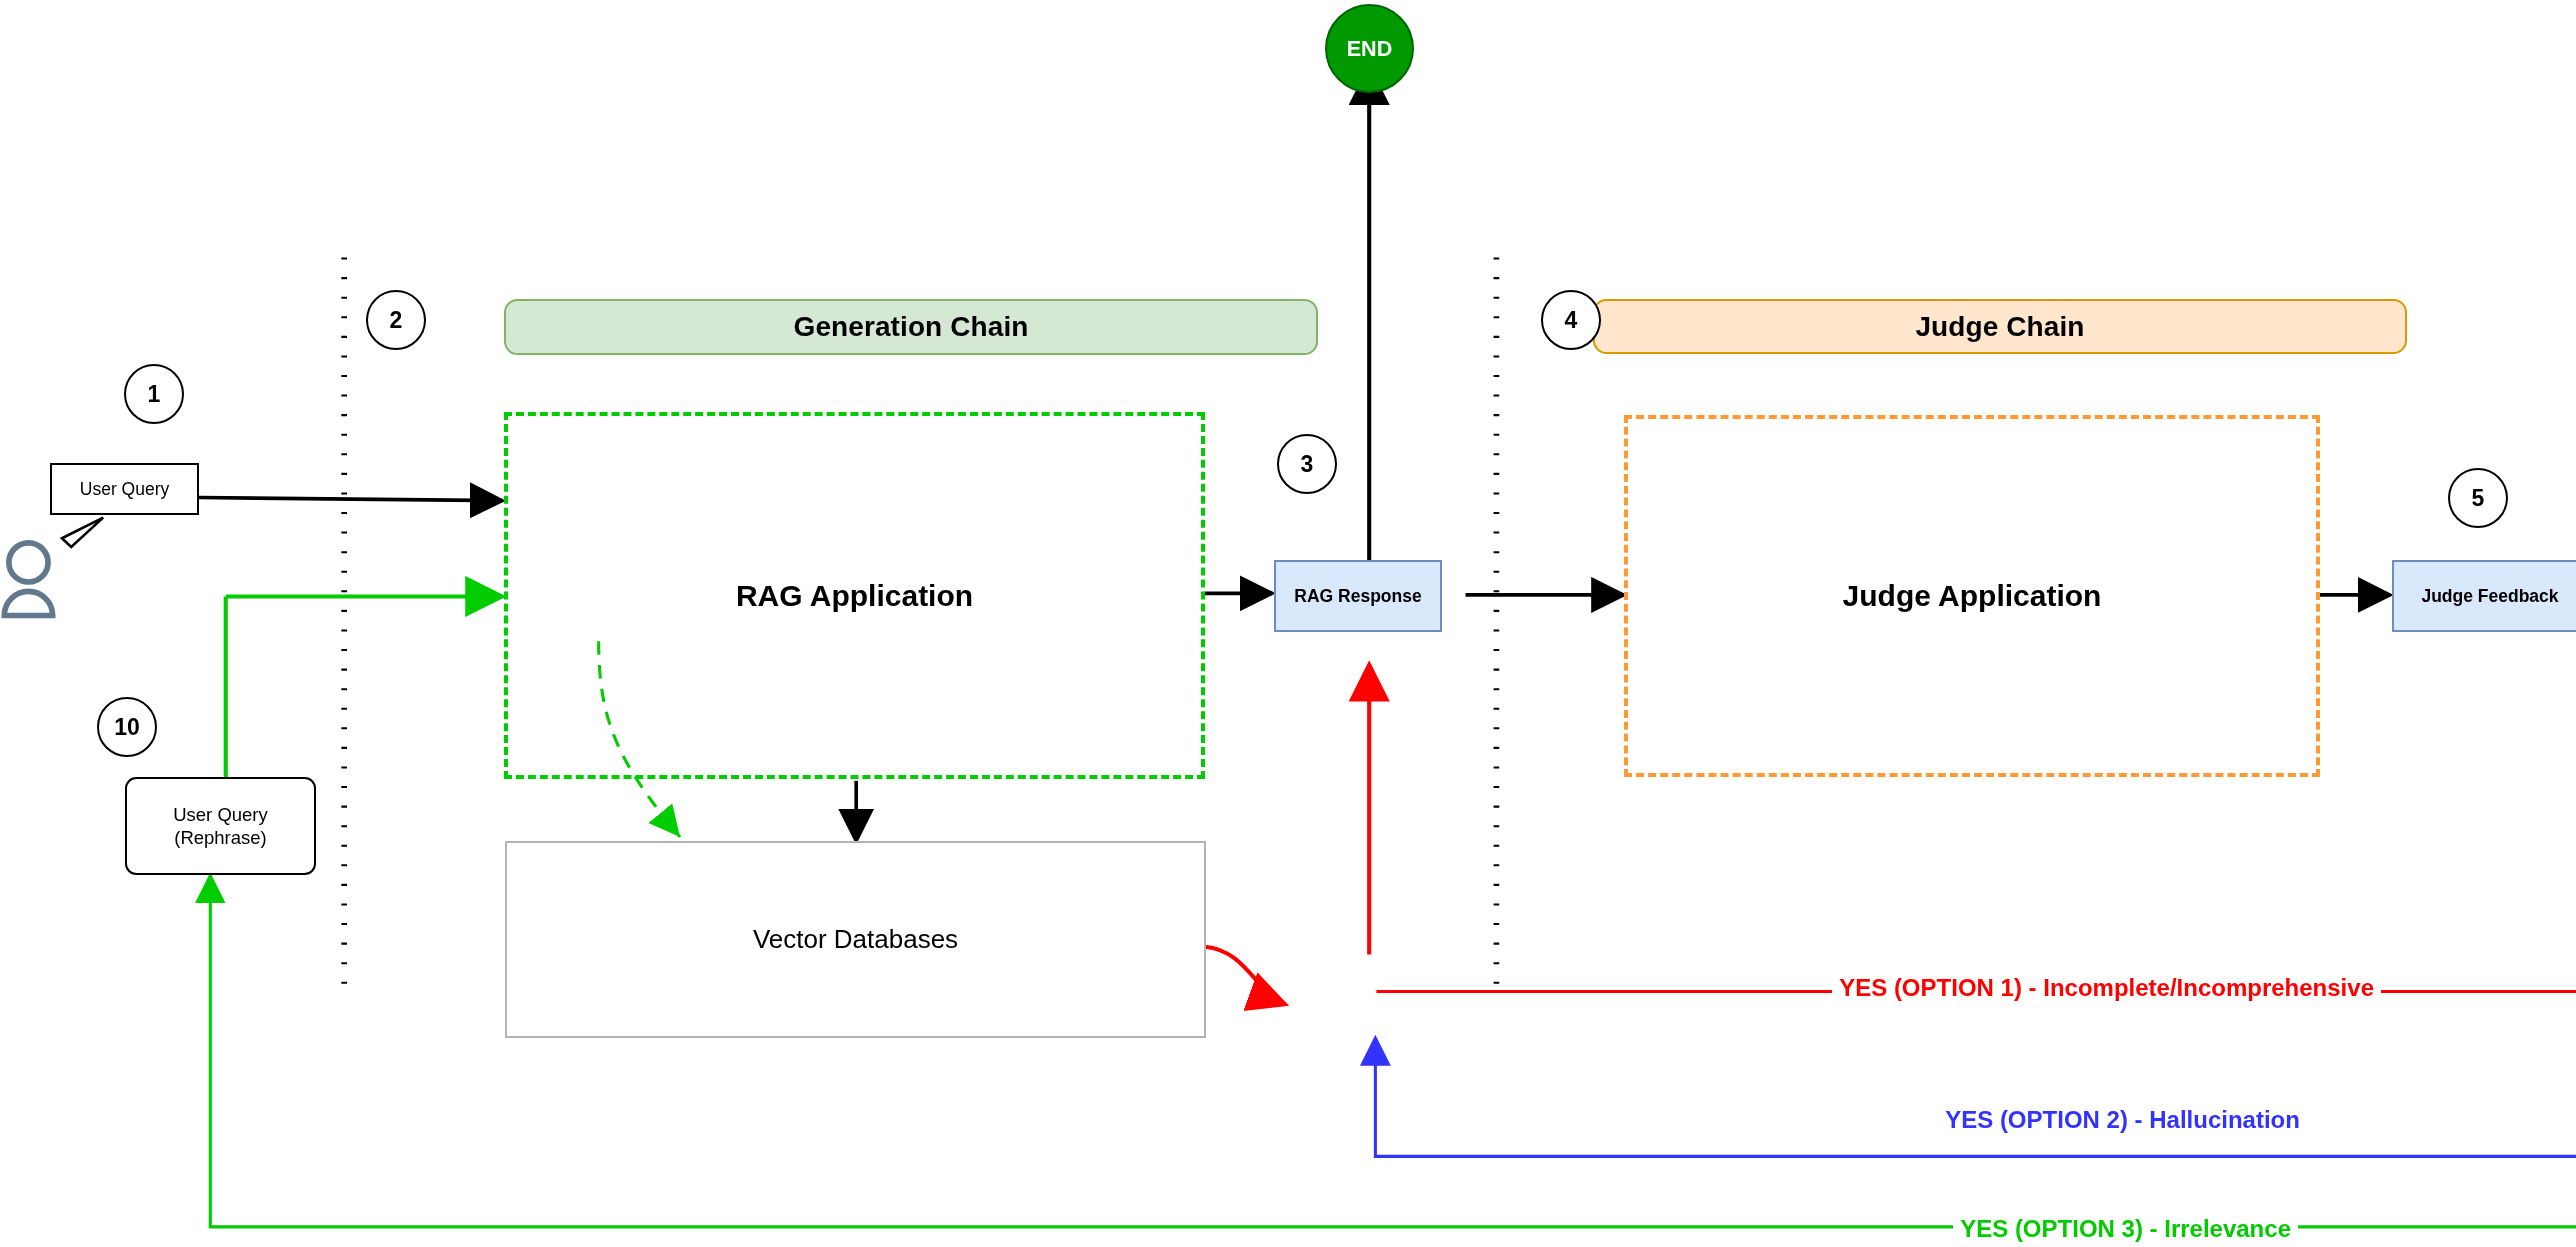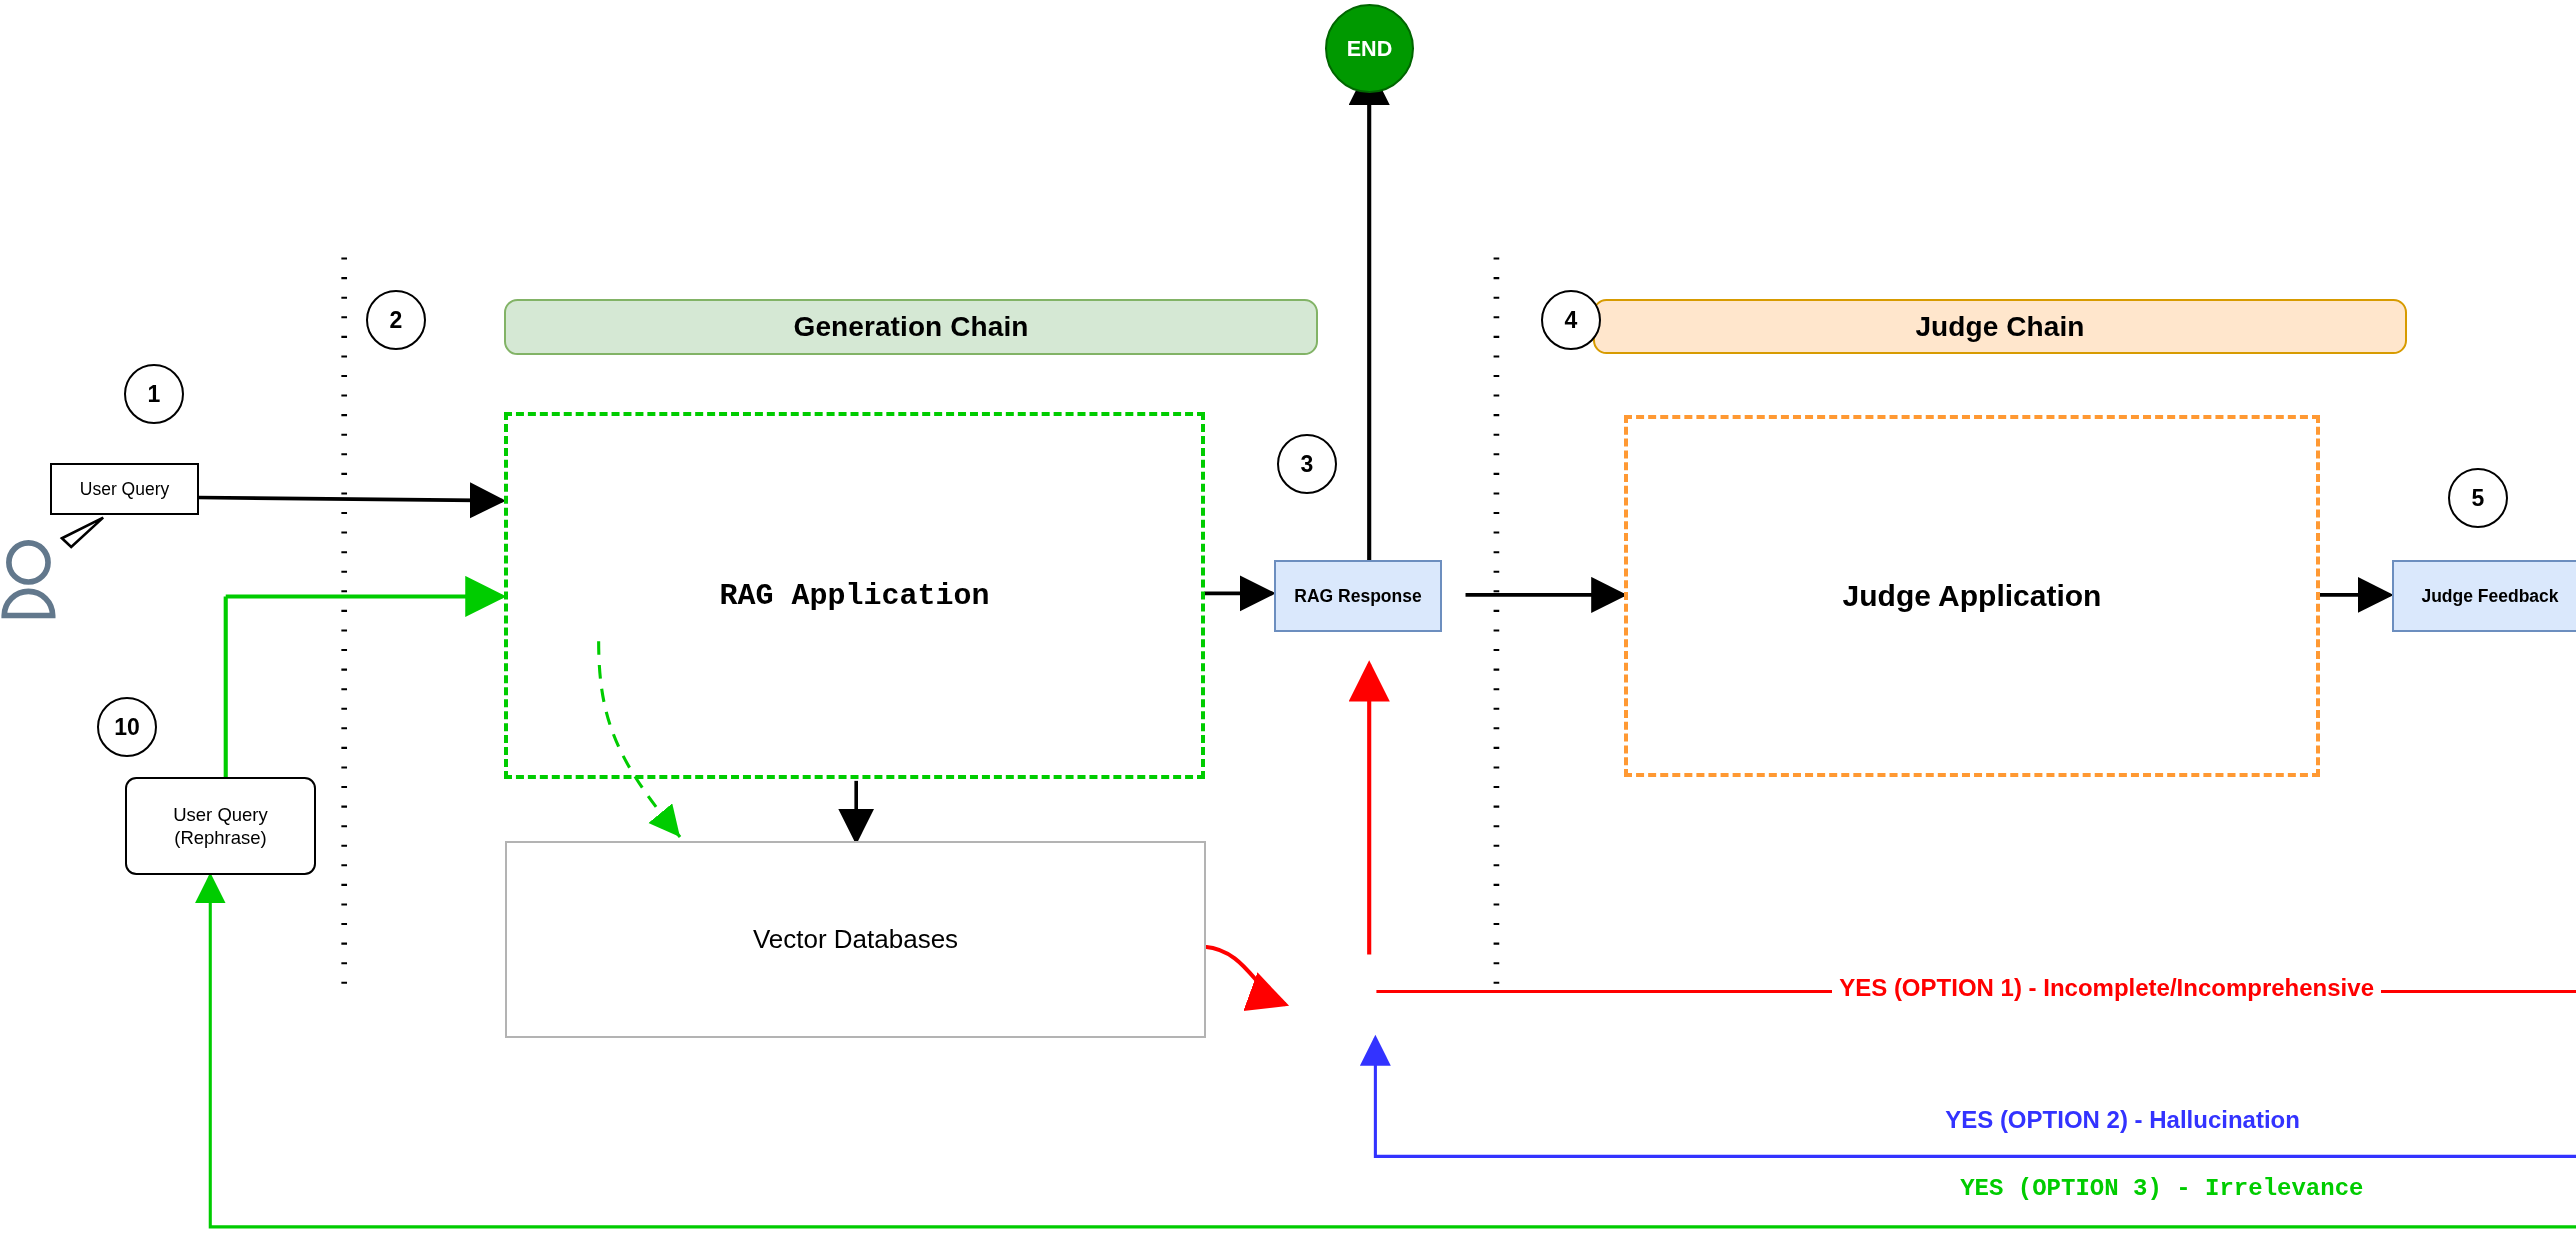--- a/index.html
+++ b/index.html
@@ -54,21 +54,20 @@
   }
 
   
   .group-box {
     background: transparent;
     font-weight: bold;
     font-size: 30px;
   }
   .group-box.gen-app {
     border: 4.1px dashed #00cc00;
-    font-family: Liberation Mono, monospace;
   }
   .group-box.judge-app {
     border: 4.1px dashed #ff9933;
   }
 
   
   .rect-plain {
     background: #ffffff;
     border: 2.1px solid #b3b3b3;
     font-size: 26px;
@@ -280,16 +279,16 @@
   </div>
 
   <div class="step-circle white" style="left:97px; top:697px; width:60px; height:60px;">
     <span>10</span>
   </div>
 
   <div class="edge-label lbl-red" style="left:1832px; top:975px;">YES (OPTION 1) - Incomplete/Incomprehensive</div>
 
   <div class="edge-label lbl-blue" style="left:1938px; top:1107px;">YES (OPTION 2) - Hallucination</div>
 
-  <div class="edge-label lbl-green" style="left:1953px; top:1176px;font-family:Liberation Mono, monospace;">YES (OPTION 3) - Irrelevance</div>
+  <div class="edge-label lbl-green" style="left:1953px; top:1216px;">YES (OPTION 3) - Irrelevance</div>
 
 </div>
 
 
 </body></html>

